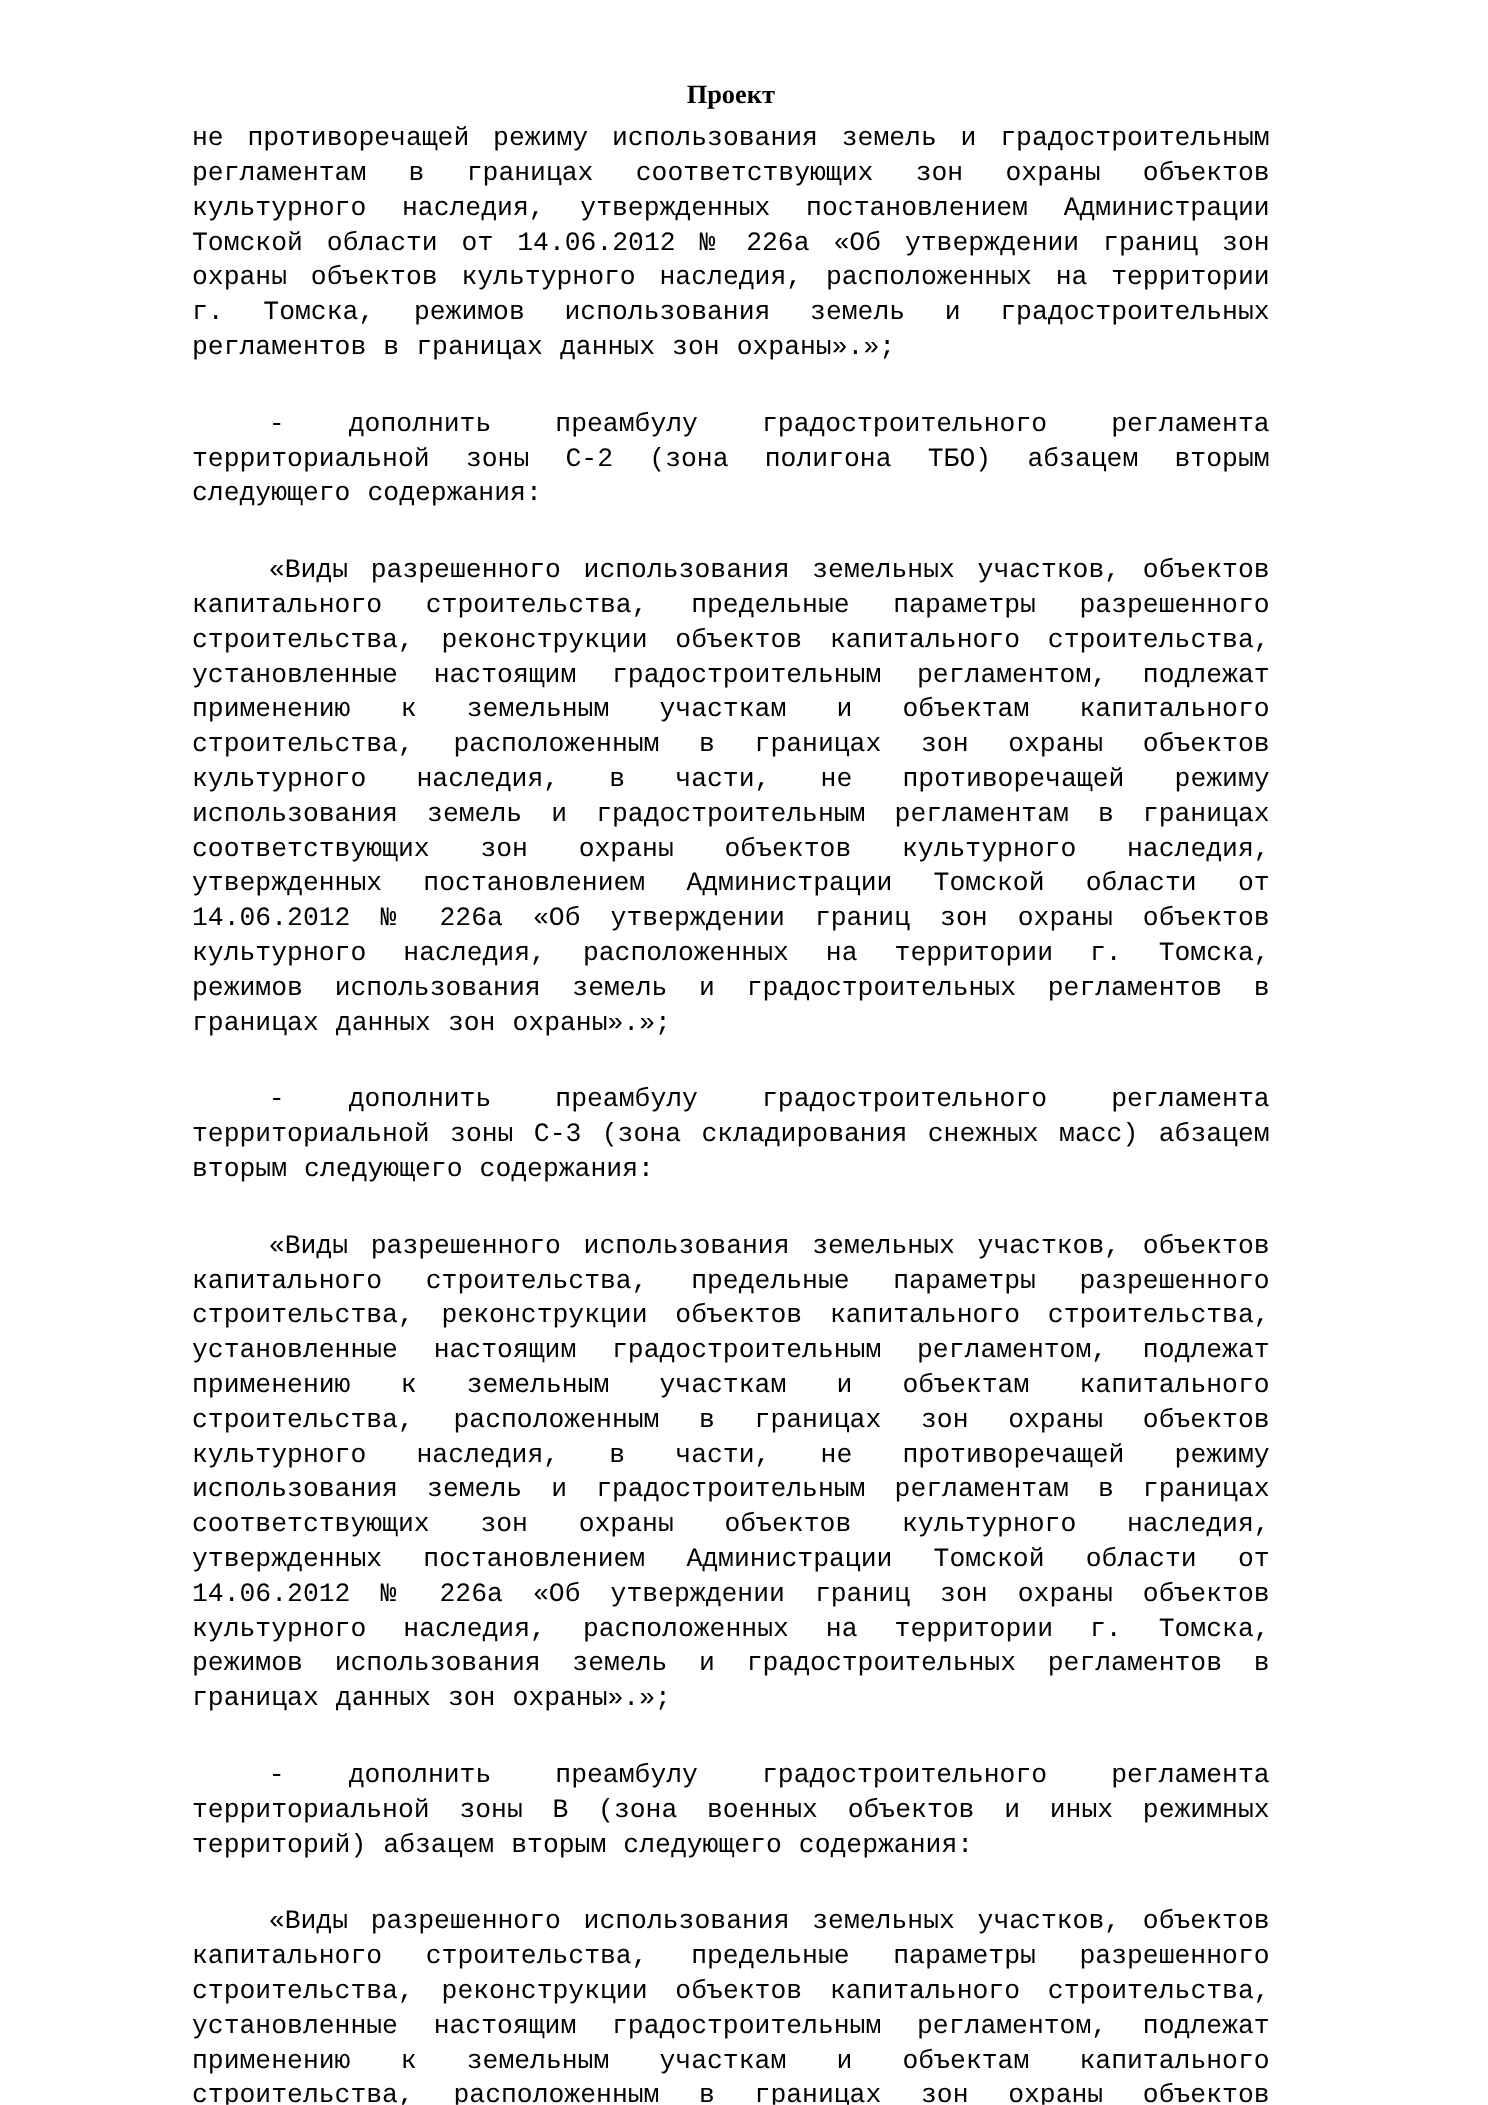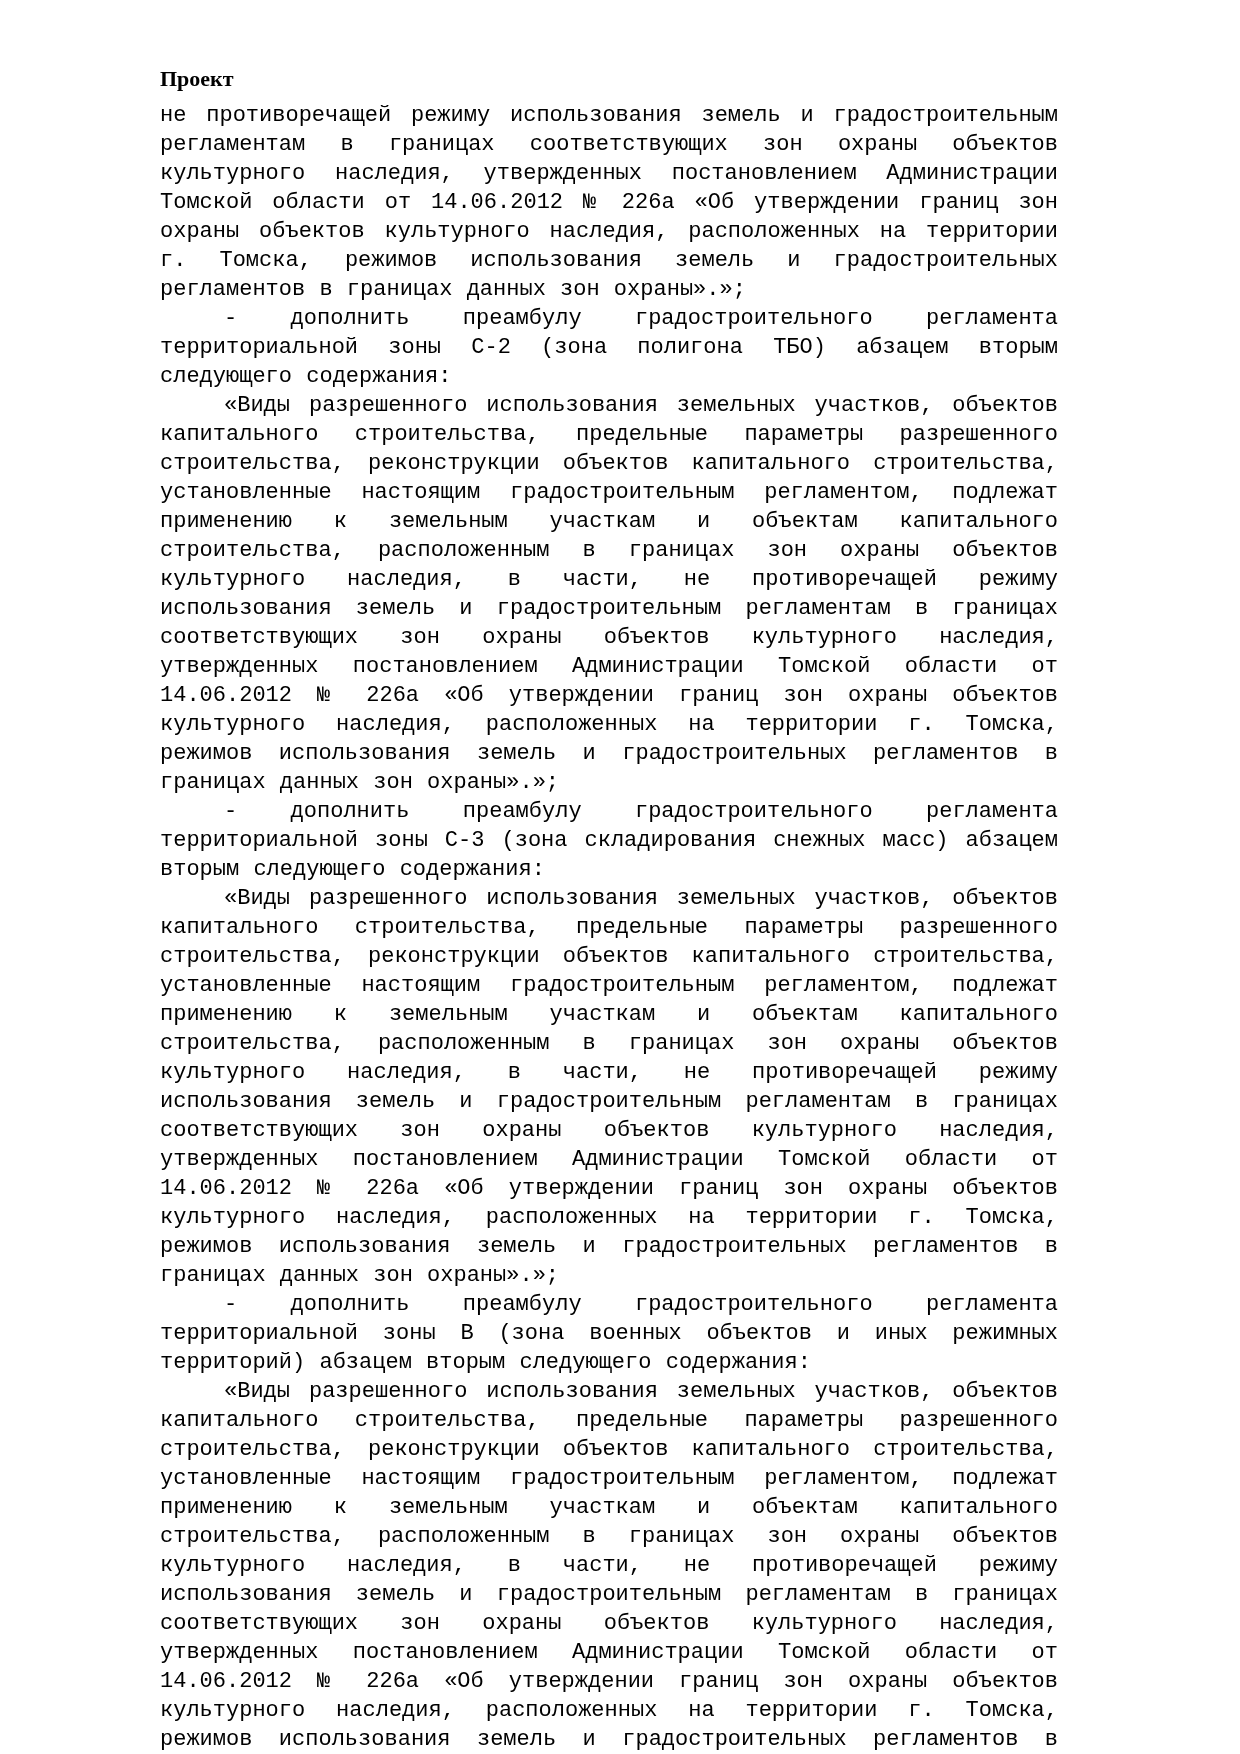--- a/index.html
+++ b/index.html
@@ -17,35 +17,36 @@
     width: 1240px;
     height: 1754px;
     padding: 64px 182px 40px 160px;
     background: #ffffff;
     color: #000000;
     font-family: "Liberation Serif", "DejaVu Serif", serif;
     font-size: 22px;
     line-height: 29px;
   }
   .doc-header {
-    text-align: left;
+    text-align: center;
     font-weight: bold;
     margin: 0 0 8px 0;
   }
   p.para {
     margin: 0;
     padding: 0;
     text-align: justify;
     hyphens: none;
     -webkit-hyphens: none;
     word-spacing: 1px;
     font-family: Liberation Mono, monospace;
   }
   p.para.indent {
     text-indent: 64px;
+    margin-top: 35px;
   }
 </style>
 </head>
 <body>
 
 <div class="page">
 
   <div class="doc-header">Проект</div>
 
   <p class="para">не противоречащей режиму использования земель и градостроительным регламентам в границах соответствующих зон охраны объектов культурного наследия, утвержденных постановлением Администрации Томской области от 14.06.2012 № 226а «Об утверждении границ зон охраны объектов культурного наследия, расположенных на территории г. Томска, режимов использования земель и градостроительных регламентов в границах данных зон охраны».»;</p>

